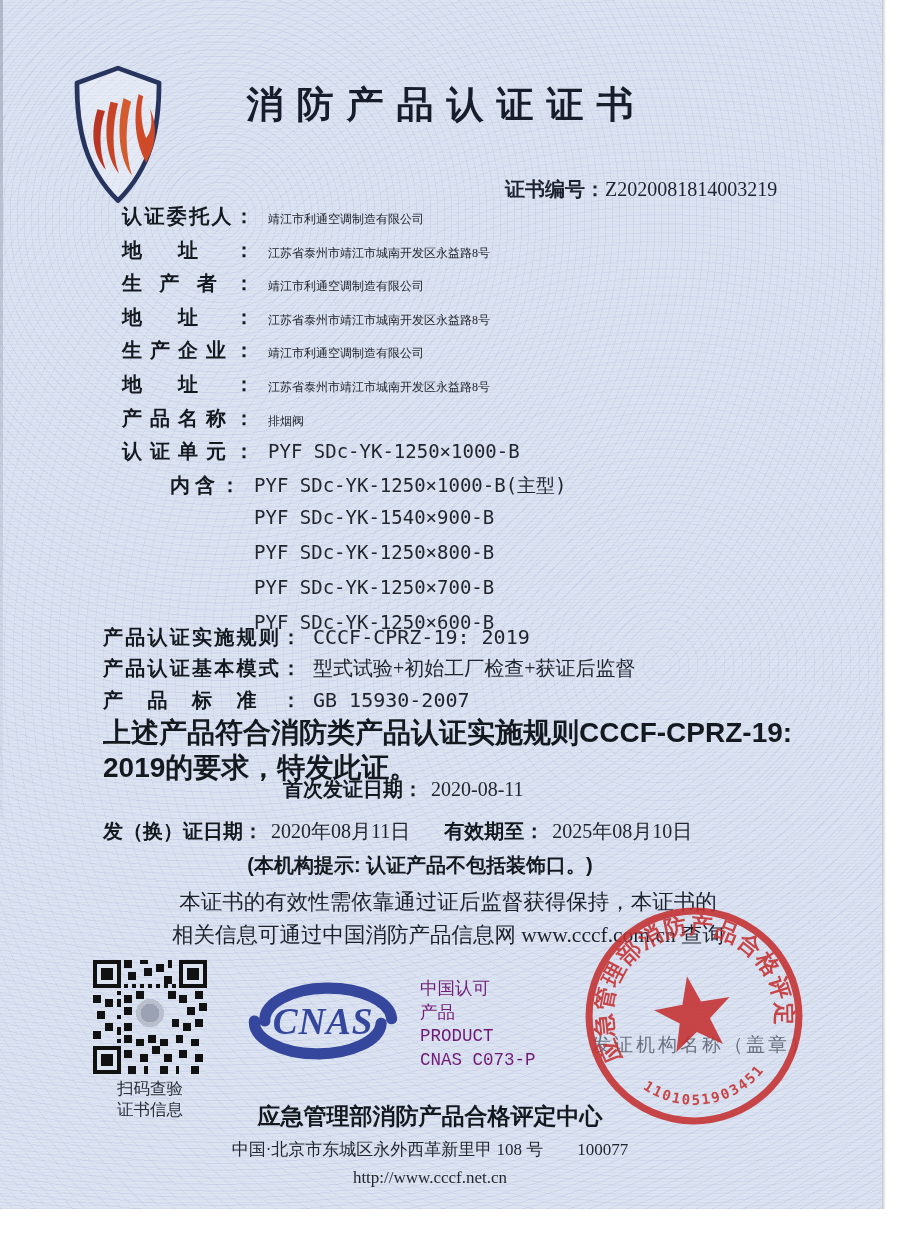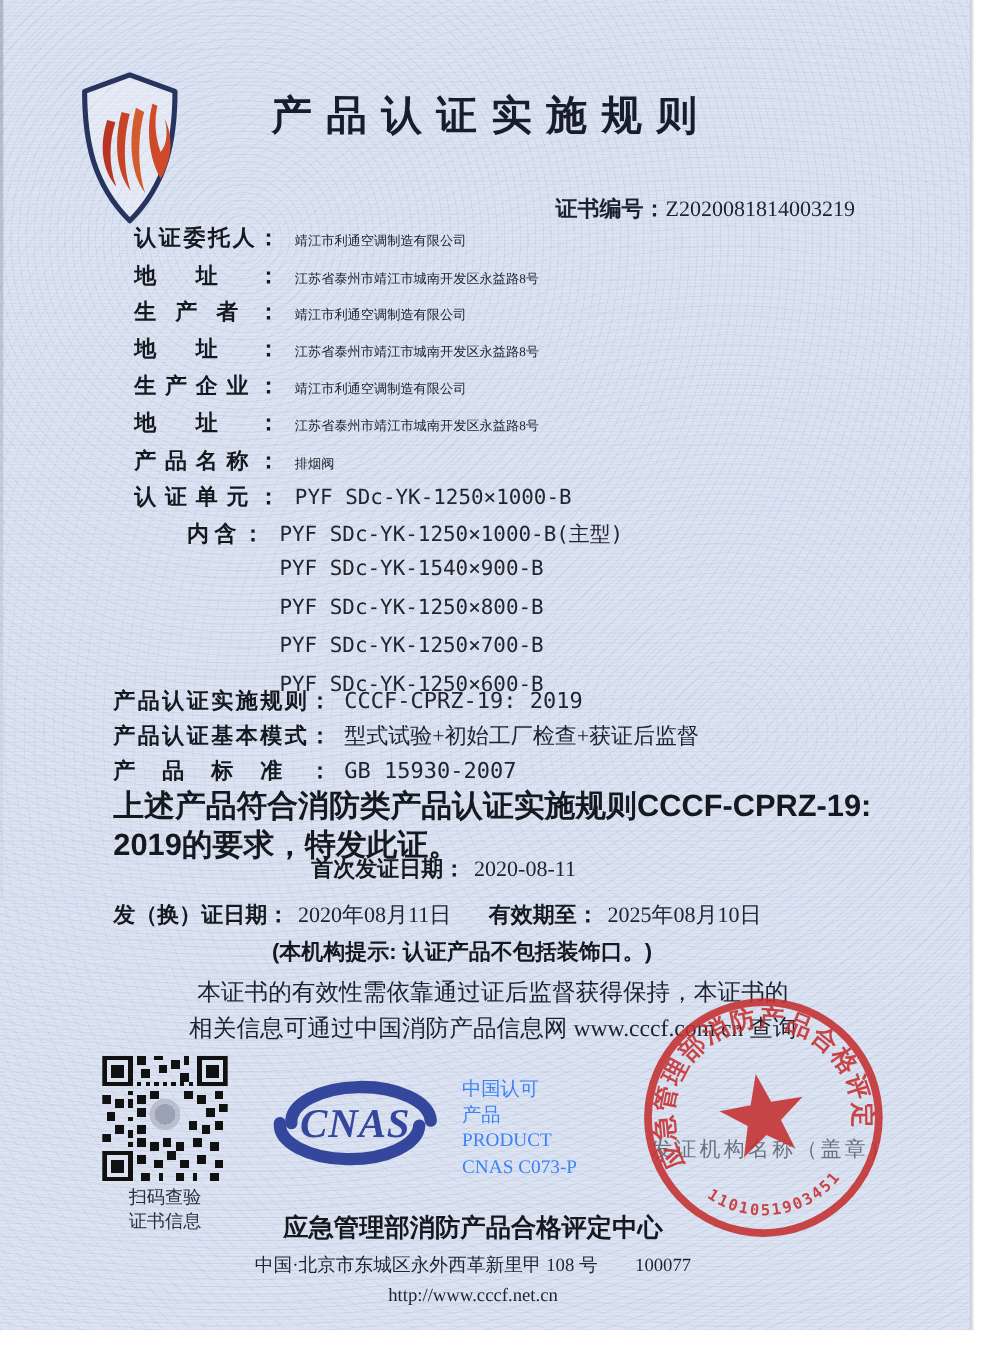--- a/index.html
+++ b/index.html
@@ -79,22 +79,22 @@
 
   .validity { position:absolute; left:0; right:40px; top:886px; text-align:center;
     font-size:21.5px; line-height:33px; color:#1c212c; font-weight:500;padding-left:36px; }
 
   .qr { position:absolute; left:93px; top:960px; width:114px; height:114px; }
   .qr-caption { position:absolute; left:93px; top:1078px; width:114px; text-align:center;
     font-size:16.5px; line-height:21px; color:#2a2f3a; }
 
   .cnas-logo { position:absolute; left:248px; top:980px; width:150px; height:82px; }
   .accred { position:absolute; left:420px; top:978px;
-    font-family:Liberation Serif, serif;
-    font-size:17.5px; line-height:23.5px; color:#3b82f6; }
+    font-family:Liberation Mono, monospace;
+    font-size:17.5px; line-height:23.5px; color:#701a75; }
 
   .stamp-caption {
     position:absolute; left:592px; top:1032px; font-size:19px; letter-spacing:3px;
     color:#6a7280; z-index:1;
   }
   .stamp { position:absolute; left:578px; top:900px; width:232px; height:232px; z-index:2; opacity:.88; }
 
   .org-line { position:absolute; left:0; right:40px; top:1101px; text-align:center;
     font-family:"Liberation Sans",sans-serif; font-weight:700; font-size:23px; color:#14181f; z-index:3; }
   .addr-line { position:absolute; left:0; right:40px; top:1138px; text-align:center;
@@ -111,21 +111,21 @@
   <div class="paper-shadow-right"></div>
 
   <svg class="logo" viewBox="0 0 120 170">
     <path d="M60 8 L104 24 C104 72 96 114 60 150 C24 114 16 72 16 24 Z" fill="rgba(255,255,255,0.3)" stroke="#27355e" stroke-width="5" stroke-linejoin="round"></path>
     <path d="M38 52 C30 78 33 100 47 117 C39 96 40 72 46 54 Z" fill="#b93425"></path>
     <path d="M52 44 C44 74 47 103 61 121 C53 98 54 68 60 46 Z" fill="#c74426"></path>
     <path d="M66 40 C58 72 61 105 75 123 C67 98 68 66 74 44 Z" fill="#d35b2d"></path>
     <path d="M82 36 C76 60 78 87 90 109 C101 92 103 69 94 51 C98 66 95 78 90 83 C84 66 84 50 87 38 Z" fill="#cf4a28"></path>
   </svg>
 
-  <div class="title">产品认证实施规则</div>
+  <div class="title">消防产品认证证书</div>
 
   <div class="certno">
     <span class="lab">证书编号：</span><span>Z2020081814003219</span>
   </div>
 
   <div class="fields">
     <div class="frow">
       <span class="flabel">认证委托人：</span>
       <span class="fvalue">靖江市利通空调制造有限公司</span>
     </div>

